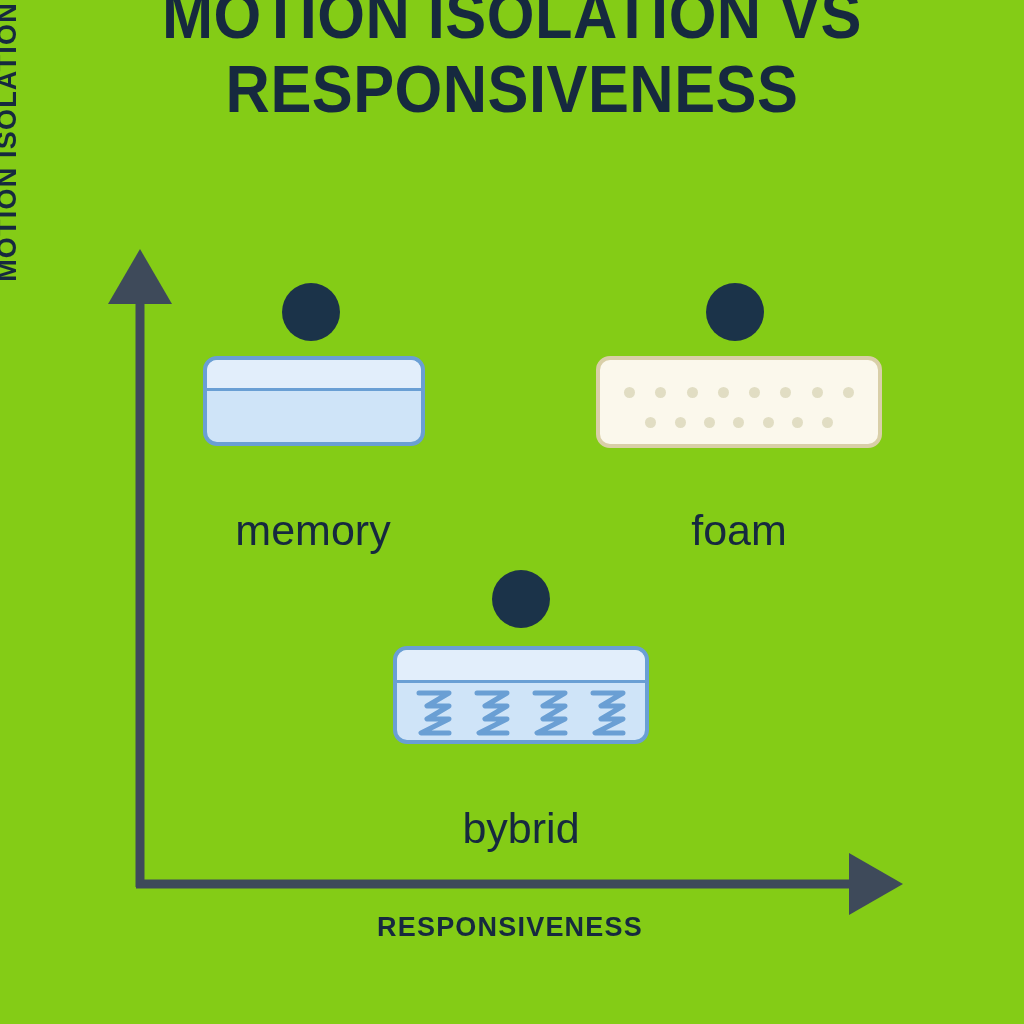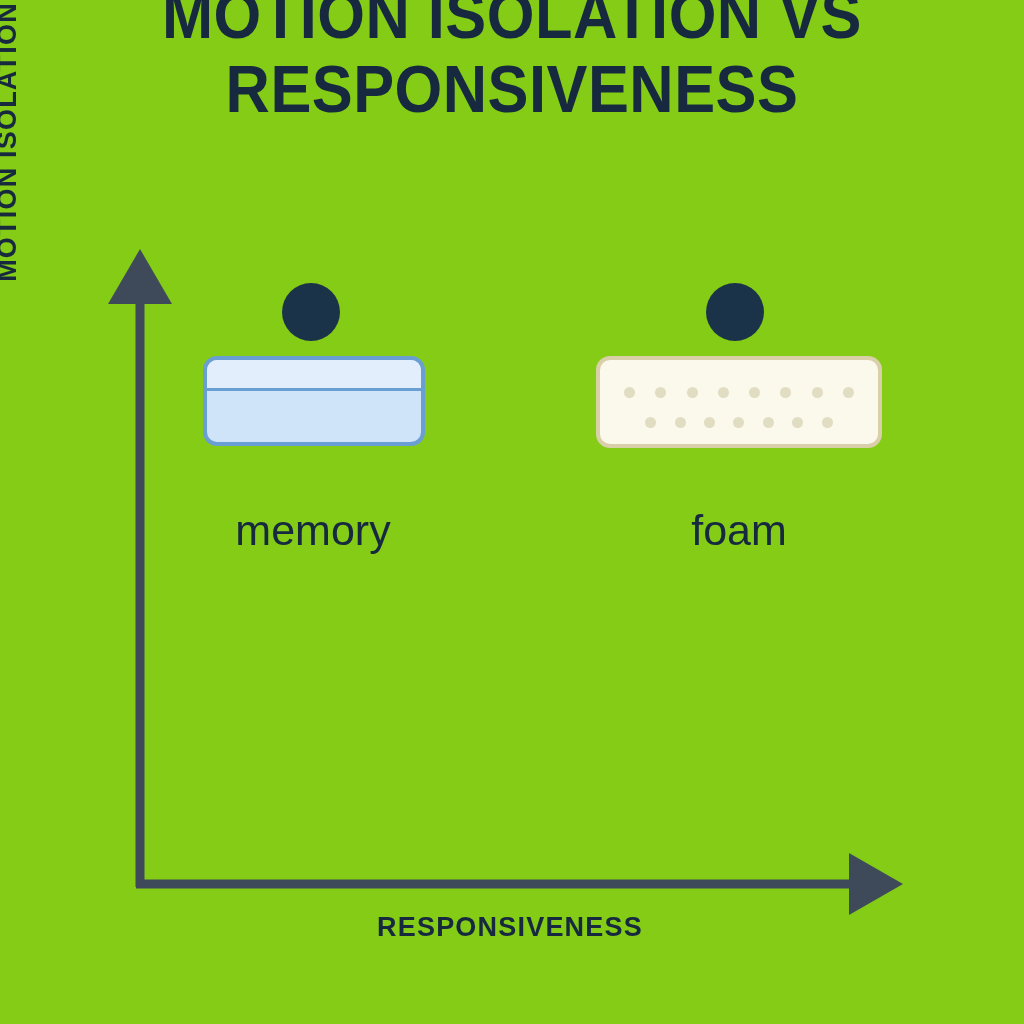--- a/index.html
+++ b/index.html
@@ -186,14 +186,37 @@
           <span class="dot"></span>
           <span class="dot"></span>
           <span class="dot"></span>
         </div>
     </div>
     <div class="item-label" style="left:18px; top:185px; width:250px;">
       <span>foam</span>
     </div>
   </div>
 
+  <div class="item" style="left:393px; top:570px; width:256px; height:260px;">
+    <div class="head" style="left:99px; top:0px; width:58px; height:58px;"></div>
+    <div class="mattress foam" style="left:0px; top:76px; width:256px; height:98px;">
+      <div class="comfort" style="height:30px;"></div>
+      <div class="coil-row" id="hybrid-coils" style="top:34px; height:58px;">
+          <svg class="coil" width="42" height="52" viewBox="0 0 42 52">
+            <path d="M6 6 H36 L14 19 H36 L14 32 H36 L8 46 H36" fill="none" stroke="#6a9fd4" stroke-width="5" stroke-linecap="round" stroke-linejoin="round"></path>
+          </svg>
+          <svg class="coil" width="42" height="52" viewBox="0 0 42 52">
+            <path d="M6 6 H36 L14 19 H36 L14 32 H36 L8 46 H36" fill="none" stroke="#6a9fd4" stroke-width="5" stroke-linecap="round" stroke-linejoin="round"></path>
+          </svg>
+          <svg class="coil" width="42" height="52" viewBox="0 0 42 52">
+            <path d="M6 6 H36 L14 19 H36 L14 32 H36 L8 46 H36" fill="none" stroke="#6a9fd4" stroke-width="5" stroke-linecap="round" stroke-linejoin="round"></path>
+          </svg>
+          <svg class="coil" width="42" height="52" viewBox="0 0 42 52">
+            <path d="M6 6 H36 L14 19 H36 L14 32 H36 L8 46 H36" fill="none" stroke="#6a9fd4" stroke-width="5" stroke-linecap="round" stroke-linejoin="round"></path>
+          </svg>
+        </div>
+    </div>
+    <div class="item-label" style="left:-10px; top:196px; width:276px;">
+      <span>bybrid</span>
+    </div>
+  </div>
 
 </div>
 
 </body></html>

